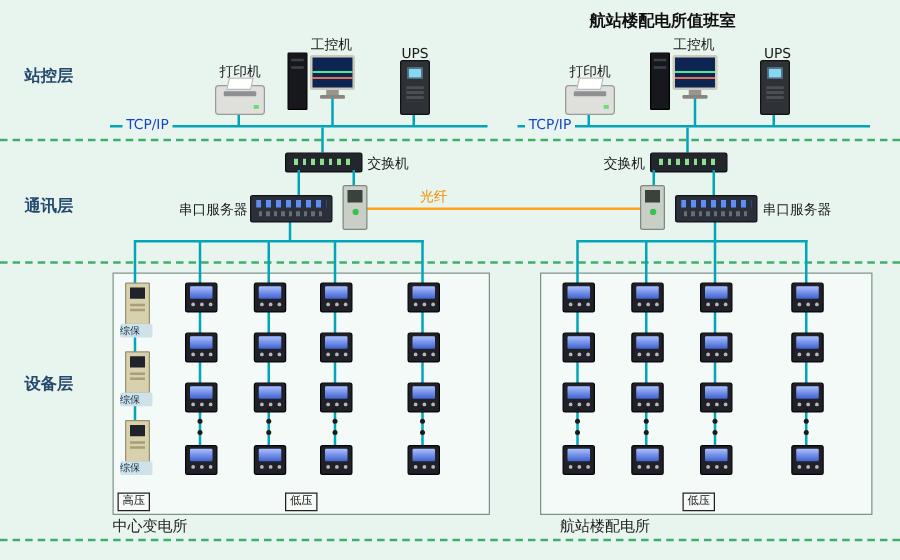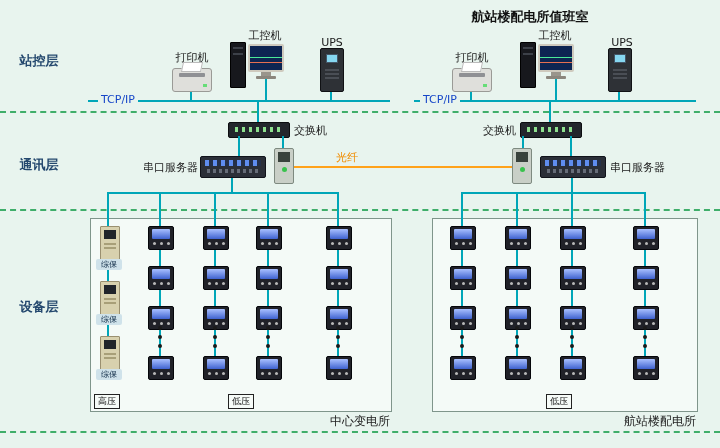--- a/index.html
+++ b/index.html
@@ -8,21 +8,21 @@
   .layer-label{position:absolute;left:6px;width:66px;text-align:center;font-size:13px;font-weight:bold;color:#24486e}
   .title{position:absolute;font-size:13px;font-weight:bold;color:#101010;text-align:center}
   .dev-label{position:absolute;font-size:11px;color:#1a1a1a;text-align:center}
   .net-label{position:absolute;font-size:11px;color:#1646c8;background:#e8f4ee;padding:0 3px;z-index:3}
   .fiber-label{position:absolute;font-size:11px;color:#f08c00;font-weight:normal;z-index:3}
   .lv{position:absolute;width:2px;background:#00a6b8}
   .lh{position:absolute;height:2px;background:#00a6b8}
   .fiber{position:absolute;height:2px;background:#ffa21a}
   .panel{position:absolute;background:rgba(255,255,255,.5);border:1px solid #7f958b}
   .tag{position:absolute;font-size:9px;line-height:13px;padding:0 3px;border:1px solid #222;background:#f6fbf8;color:#111;z-index:2}
-  .caption{position:absolute;font-size:12px;color:#222;text-align:right}
+  .caption{position:absolute;font-size:12px;color:#222;text-align:left}
   .monitor{position:absolute;width:36px;height:36px}
   .mon-scr{position:absolute;left:0;top:0;width:32px;height:24px;border:2px solid #cfcabe;border-radius:2px;
     background-image:linear-gradient(transparent 45%,rgba(80,255,160,.9) 45%,rgba(80,255,160,.9) 52%,transparent 52%),
       linear-gradient(transparent 65%,rgba(255,120,80,.9) 65%,rgba(255,120,80,.9) 72%,transparent 72%);
     background-color:#0d2552}
   .mon-stand{position:absolute;left:13px;top:28px;width:10px;height:4px;background:#9a958c}
   .mon-base{position:absolute;left:8px;top:32px;width:20px;height:3px;background:#8b867d;border-radius:1px}
   .tower{position:absolute;width:14px;height:44px;background:#17181d;border:1px solid #000;border-radius:1px}
   .tower i{display:block;margin:4px 2px 0;height:2px;background:#3c4048}
   .printer{position:absolute;width:38px;height:22px;background:#dfdfdb;border:1px solid #9a9a96;border-radius:3px}
@@ -36,21 +36,21 @@
   .switch i{display:block;margin:4px 6px;height:5px;background:repeating-linear-gradient(90deg,#8ee08e 0 3px,transparent 3px 7px)}
   .serial{position:absolute;width:64px;height:20px;background:#2b2f38;border:1px solid #10131a;border-radius:2px;z-index:2}
   .serial i{display:block;margin:3px 4px 0;height:6px;background:repeating-linear-gradient(90deg,#5f8df0 0 4px,#24304a 4px 8px)}
   .serial b{display:block;margin:3px 6px 0;height:4px;background:repeating-linear-gradient(90deg,#666c78 0 3px,transparent 3px 6px)}
   .converter{position:absolute;width:18px;height:34px;background:#c9cfc7;border:1px solid #7e8a80;border-radius:2px;z-index:2}
   .converter i{display:block;margin:3px 3px 0;height:10px;background:#39423c}
   .converter b{display:block;margin:5px auto 0;width:5px;height:5px;border-radius:50%;background:#39c24d}
   .prot{position:absolute;width:18px;height:32px;background:#d8d1ae;border:1px solid #9a9070;border-radius:1px;z-index:2}
   .prot i{display:block;margin:3px 3px 0;height:9px;background:#20242a}
   .prot b{display:block;margin:4px 3px 0;height:2px;background:#a89f78;box-shadow:0 4px 0 #a89f78}
-  .prot-label{position:absolute;width:26px;text-align:center;font-size:8px;line-height:11px;color:#0f2b46;background:#cfe2ea;border-radius:2px;z-index:2}
+  .prot-label{position:absolute;width:26px;font-size:8px;line-height:11px;color:#0f2b46;background:#cfe2ea;border-radius:2px;z-index:2}
   .meter{position:absolute;width:24px;height:22px;background:#202128;border:1px solid #05060a;border-radius:2px;z-index:2}
   .meter i{display:block;margin:2px 3px 0;height:10px;background:linear-gradient(#a9c0ff,#3f62cf);border-radius:1px}
   .meter b{display:block;margin:3px auto 0;width:3px;height:3px;border-radius:50%;background:#b8b8b8;box-shadow:7px 0 0 #b8b8b8,-7px 0 0 #b8b8b8}
   .vdots{position:absolute;width:4px;height:4px;border-radius:50%;background:#1a1a1a;box-shadow:0 9px 0 #1a1a1a,0 18px 0 #1a1a1a;z-index:2}
 </style>
 </head>
 <body>
 
 <div class="canvas">
 
@@ -335,15 +335,15 @@
       <i></i>
       <b></b>
     </div>
   <div class="vdots" style="left:643px;top:326px"></div>
   <div class="meter" style="left:633px;top:356px">
       <i></i>
       <b></b>
     </div>
 
   <div class="tag" style="left:546px;top:394px">低压</div>
-  <div class="caption" style="left:432px;top:413px;width:264px">航站楼配电所</div>
+  <div class="caption" style="left:448px;top:413px;width:264px">航站楼配电所</div>
 
 </div>
 
 </body></html>

